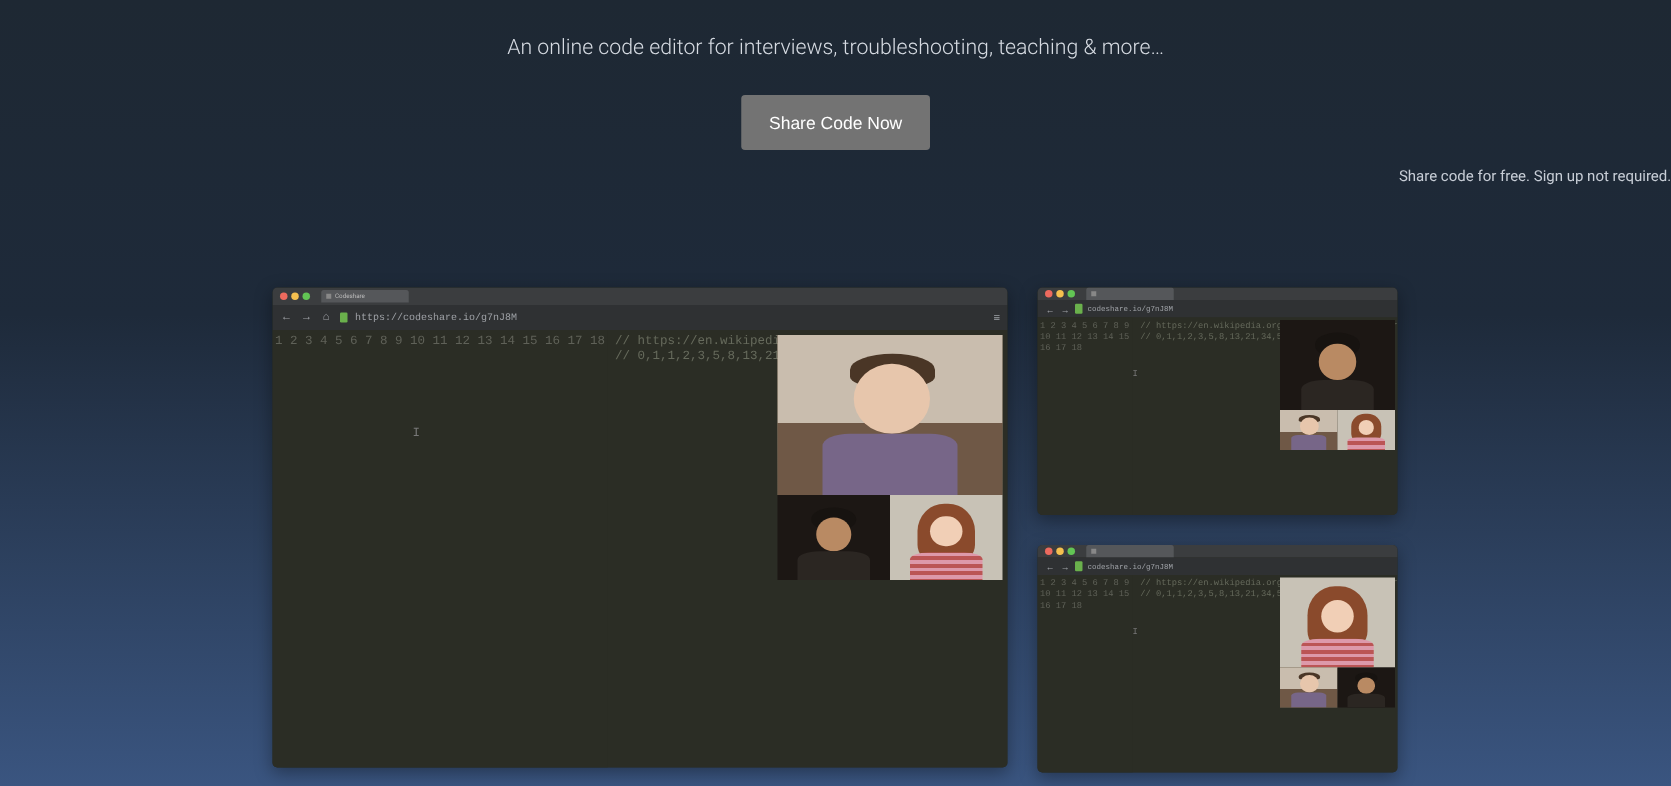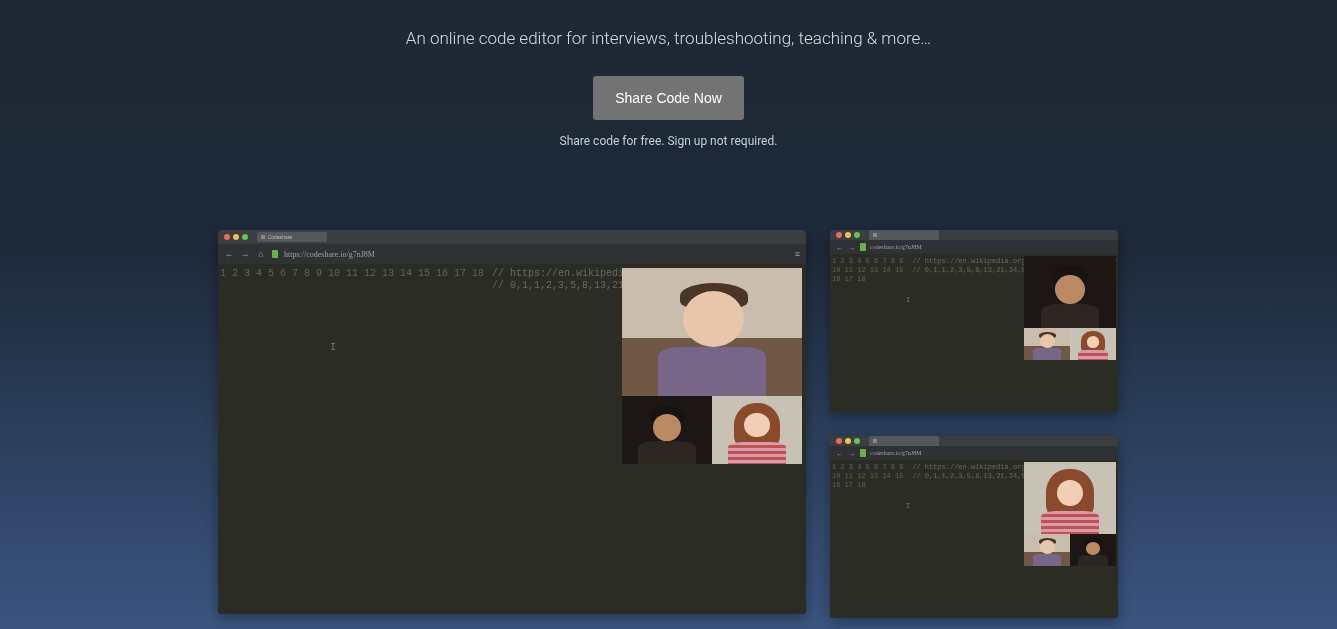--- a/index.html
+++ b/index.html
@@ -14,21 +14,21 @@
   }
   .hero { text-align: center; padding-top: 8px; }
   .headline { font-size: 38px; font-weight: 300; letter-spacing: .3px; }
   .subhead  { font-size: 17px; font-weight: 300; color: #d6dbe2; margin-top: 20px; }
   .cta {
     display: inline-block; margin-top: 28px;
     background: #737373; color: #fff; border: none;
     padding: 14px 22px; font-size: 14px; border-radius: 3px;
     cursor: pointer;
   }
-  .cta-note { font-size: 12px; color: #c7cdd6; margin-top: 14px; }
+  .cta-note { font-size: 12px; color: #c7cdd6; margin-top: 14px; text-align: right; }
 
   
   .mocks { position: absolute; left: 218px; top: 230px; display: flex; gap: 24px; }
   .big-mock   { width: 588px; height: 384px; }
   .side-col   { display: flex; flex-direction: column; gap: 24px; }
   .small-mock { width: 288px; height: 182px; }
 
   .win {
     background: #2b2d25; border-radius: 4px; overflow: hidden;
     display: flex; flex-direction: column;
@@ -38,21 +38,21 @@
   .small-mock .tabbar { height: 10px; }
   .dot { width: 6px; height: 6px; border-radius: 50%; }
   .dot.r{background:#ed6a5e}.dot.y{background:#f5c04f}.dot.g{background:#62c554}
   .tab { width: 70px; height: 10px; margin-left: 6px; border-radius: 2px 2px 0 0; background: #55575a; display:flex; align-items:center; gap:3px; padding:0 4px; font-size:5px; color:#bbb;}
   .tab .fav { width:4px;height:4px;background:#888;}
   .addr { height: 20px; background: #2f3133; display: flex; align-items: center; padding: 0 6px; gap: 6px; }
   .small-mock .addr { height: 14px; gap: 4px; }
   .nav-ic { width: 10px; height: 10px; color: #9ea1a6; font-size: 9px; line-height: 10px; text-align: center; }
   .small-mock .nav-ic { width:8px; height:8px; font-size:7px; }
   .lock { width: 6px; height: 8px; background: #6ab04c; border-radius: 1px; }
-  .url  { font-size: 8px; color: #9ea1a6; font-family: Liberation Serif, serif; }
+  .url  { font-size: 8px; color: #9ea1a6; font-family: Liberation Mono, monospace; }
   .small-mock .url { font-size: 6px; }
   .menu-ic { margin-left:auto; font-size:9px; color:#9ea1a6; }
 
   .editor { flex: 1; position: relative; background: #2b2d25; display: flex; font-family: Consolas, "Courier New", monospace; }
   .gutter { background: #2b2d25; padding: 4px 2px 0 2px; color: #5f6158; font-size: 10px; line-height: 12px; text-align: left; }
   .small-mock .gutter { font-size: 7px; line-height: 9px; padding-top:3px;}
   .code   { padding: 4px 0 0 6px; color: #666a5c; font-size: 10px; line-height: 12px; white-space: pre; }
   .small-mock .code { font-size: 7px; line-height: 9px; padding-top:3px;}
   .cursor { position:absolute; width:6px; height:10px; color:#777; font-size:10px; }
 

